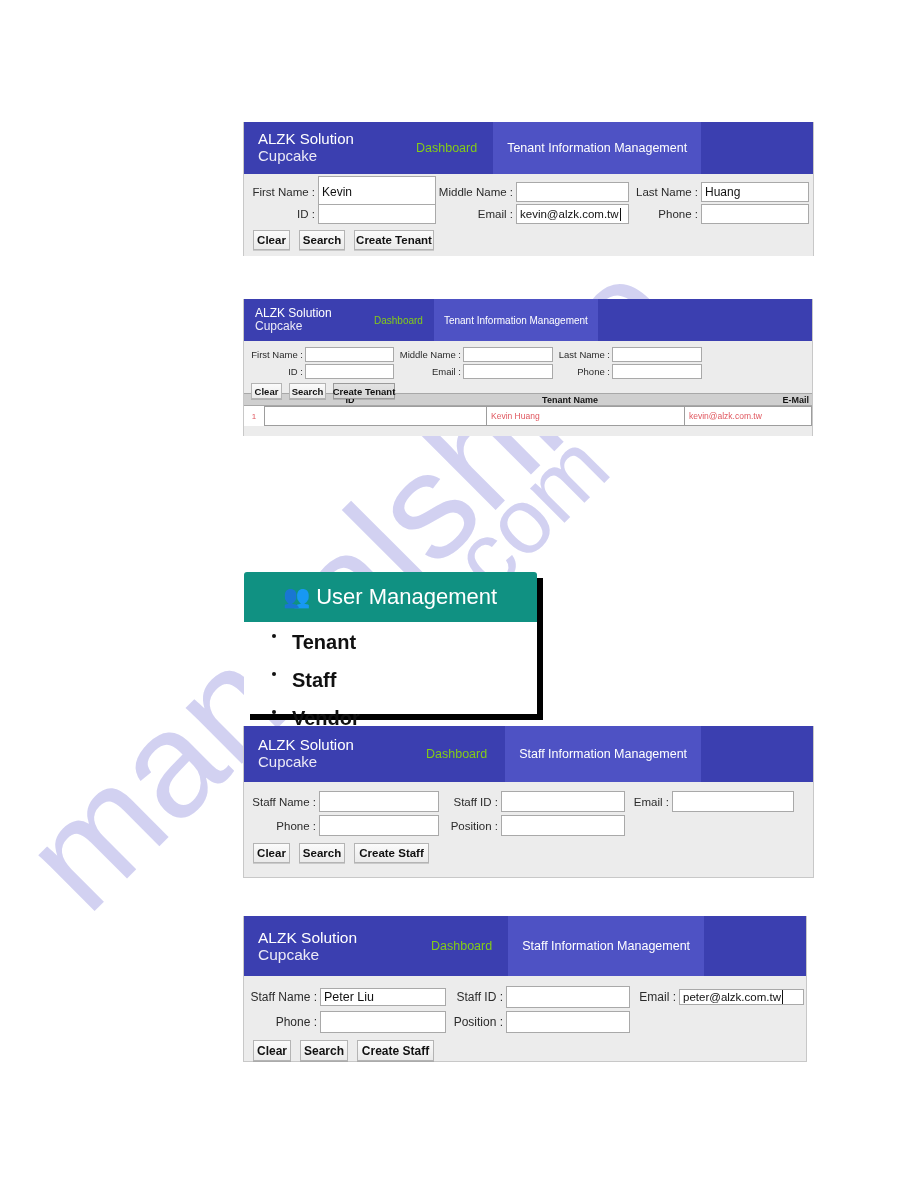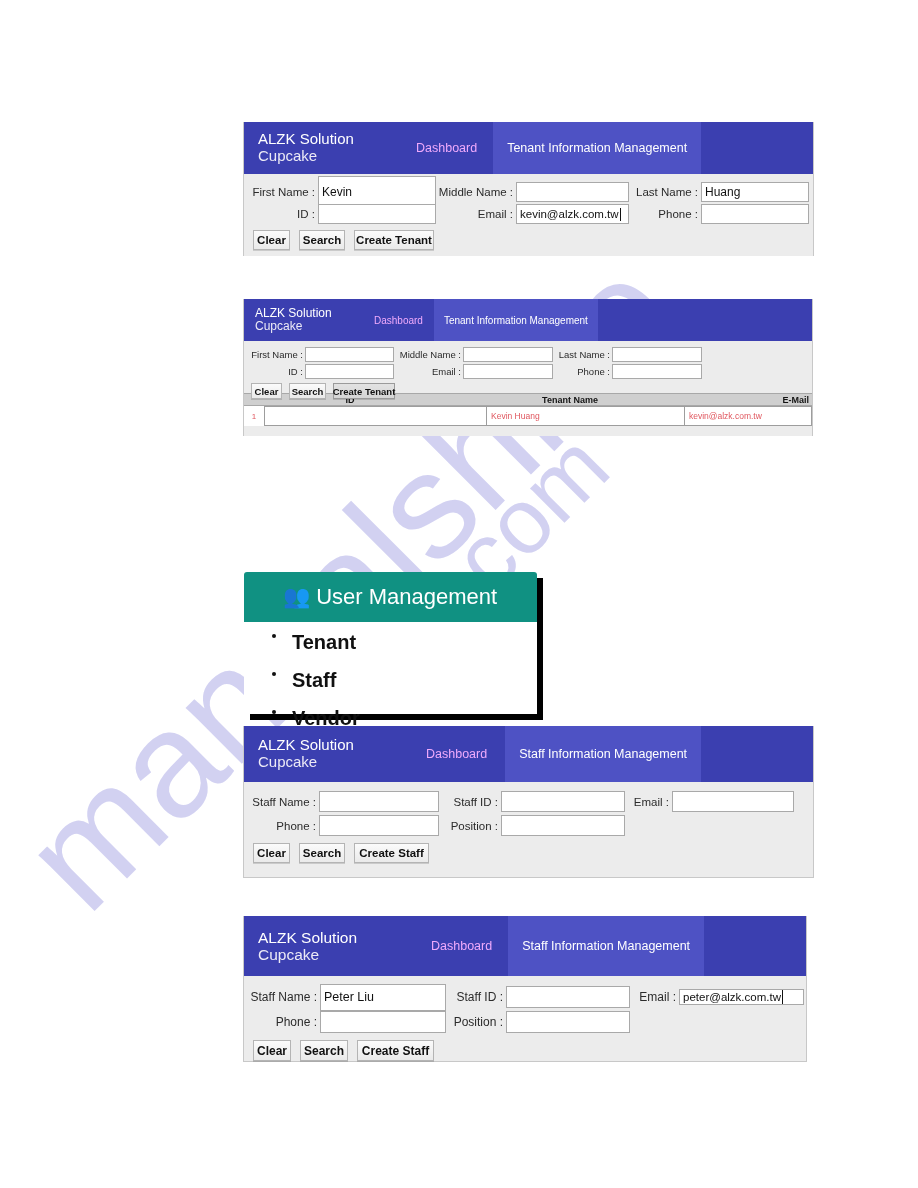--- a/index.html
+++ b/index.html
@@ -61,21 +61,21 @@
     flex-direction: column;
     justify-content: center;
     line-height: 1.12;
     white-space: nowrap;
   }
   .brand .l1 { color: #ffffff; }
   .brand .l2 { color: #eceaf6; }
   .navlink {
     display: flex;
     align-items: center;
-    color: #f0abfc;
+    color: #84cc16;
     white-space: nowrap;
   }
   .navtab {
     display: flex;
     align-items: center;
     background: #4e52c4;
     color: #ffffff;
     white-space: nowrap;
   }
 
@@ -438,21 +438,21 @@
       <span class="l2">Cupcake</span>
     </div>
     <div class="navlink" style="font-size:12.5px;">Dashboard</div>
     <div class="navtab" style="margin-left:16px; padding:0 14px; font-size:12.5px;">Staff Information Management</div>
   </div>
 
   <div class="formarea" style="height:84px; padding:10px 0 0 0;">
     <div class="frow" style="height:22px; margin-bottom:3px;">
       <div class="fgroup" style="width:205px;">
         <div class="flabel" style="width:73px; font-size:12px;">Staff Name :</div>
-        <div class="fbox" style="width:126px; height:27px; margin-left:3px; font-size:12.5px;">
+        <div class="fbox" style="width:126px; height:18px; margin-left:3px; font-size:12.5px;">
           <span class="val">Peter Liu</span>
         </div>
       </div>
       <div class="fgroup" style="width:185px;">
         <div class="flabel" style="width:54px; font-size:12px;">Staff ID :</div>
         <div class="fbox" style="width:124px; height:22px; margin-left:3px; font-size:12.5px;">
           <span class="val"></span>
         </div>
       </div>
       <div class="fgroup" style="width:172px;">

